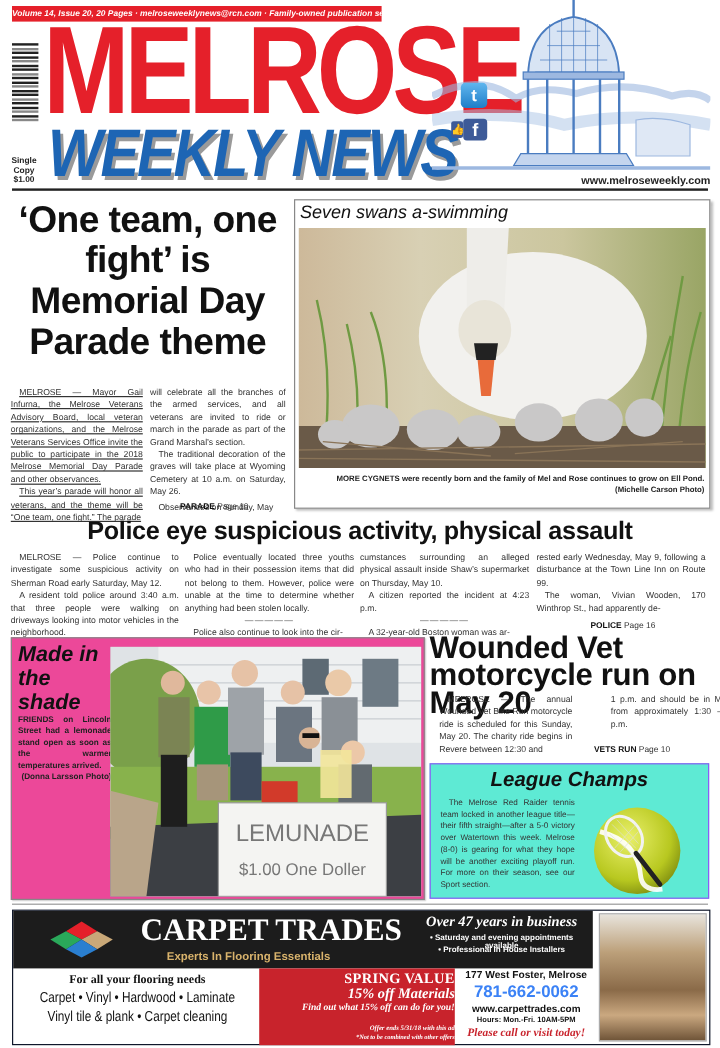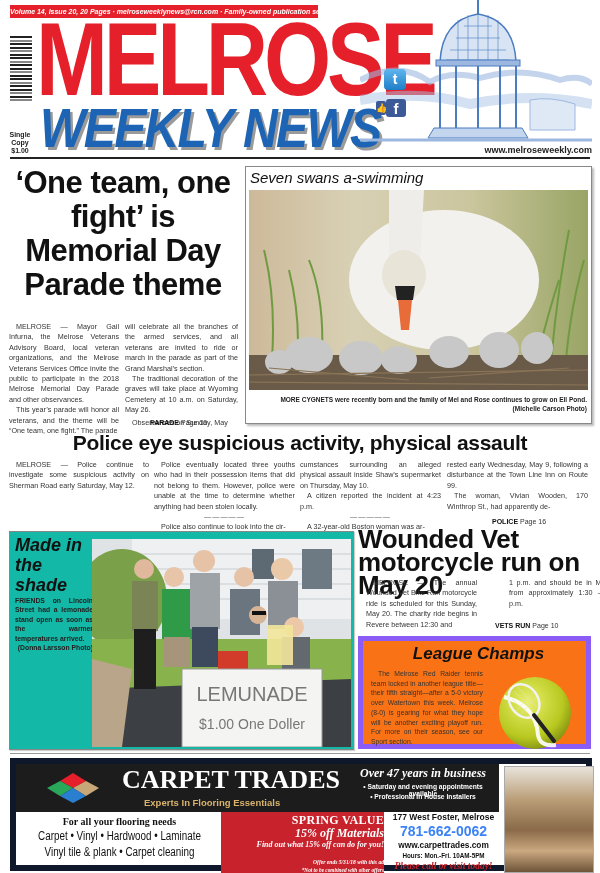--- a/index.html
+++ b/index.html
@@ -27,21 +27,21 @@
   #gazebo { left: 360px; top: 0px; width: 232px; height: 150px; }
   #site-url { left: 412px; top: 145px; width: 180px; font-size: 9px; font-weight: bold; color: #222; text-align: right; }
   #masthead-rule { left: 10px; top: 157px; width: 580px; height: 2px; background: #222; }
 
   
   #lead-headline { left: 4px; top: 166px; width: 238px; font-family: "Liberation Sans", sans-serif; font-weight: bold; font-size: 31px;
     line-height: 34px; text-align: center; color: #111; letter-spacing: -0.5px; }
   .body-text { font-size: 7.2px; line-height: 10.4px; color: #333; text-align: justify; }
   .body-text p { text-indent: 7px; }
   .body-text p.no-indent { text-indent: 8px; }
-  #lead-col1 { left: 9px; top: 322px; width: 110px; }
+  #lead-col1 { left: 9px; top: 322px; width: 110px; text-decoration: underline; }
   #lead-col2 { left: 125px; top: 322px; width: 113px; }
   .jump { font-size: 7px; color: #333; }
   .jump b { font-weight: bold; color: #111; }
   #lead-jump { left: 150px; top: 419px; width: 90px; }
 
   
   #swan-box { left: 245px; top: 166px; width: 347px; height: 258px; border: 1px solid #888; box-shadow: 2px 2px 2px #bbb; background: #fff; }
   #swan-title { left: 4px; top: 2px; font-size: 15px; font-weight: normal; font-style: italic; color: #111; }
   #swan-photo { left: 3px; top: 23px; width: 339px; height: 200px; overflow: hidden;
     background: linear-gradient(90deg, #c9b79a 0%, #d7cdb1 30%, #cfc7a3 60%, #b7b886 85%, #9ea86d 100%); }
@@ -50,42 +50,42 @@
   
   #police-headline { left: 0; top: 431px; width: 600px; text-align: center; font-size: 21px; font-weight: bold; color: #111; letter-spacing: -0.3px; }
   #police-col1 { left: 9px; top: 460px; width: 140px; }
   #police-col2 { left: 154px; top: 460px; width: 141px; }
   #police-col3 { left: 300px; top: 460px; width: 141px; }
   #police-col4 { left: 447px; top: 460px; width: 141px; }
   .sep { text-align: center; letter-spacing: 1px; color: #555; text-indent: 0 !important; }
   #police-jump { left: 492px; top: 518px; width: 100px; }
 
   
-  #lemon-box { left: 9px; top: 531px; width: 345px; height: 219px; border: 1px solid #888; background: #14b8a6; box-shadow: 1px 1px 1px #ccc; }
+  #lemon-box { left: 9px; top: 531px; width: 345px; height: 219px; border: 1px solid #888; background: #ec4899; box-shadow: 1px 1px 1px #ccc; }
   #lemon-title { left: 5px; top: 3px; width: 80px; font-size: 18px; font-weight: bold; font-style: italic; line-height: 20px; color: #111; }
   #lemon-caption { left: 5px; top: 64px; width: 78px; font-size: 6.8px; font-weight: bold; line-height: 9.4px; color: #222; text-align: justify; }
   #lemon-credit { text-align: right; display: block; }
   #lemon-photo { left: 82px; top: 7px; width: 259px; height: 208px; overflow: hidden; background: #ccc; }
 
   
   #vet-headline { left: 358px; top: 528px; width: 240px; text-align: left; font-size: 26px; font-weight: bold; line-height: 23px; color: #111; letter-spacing: -0.3px; }
   #vet-col1 { left: 366px; top: 578px; width: 111px; }
   #vet-col2 { left: 509px; top: 578px; width: 112px; }
   #vet-jump { left: 495px; top: 622px; width: 100px; }
 
   
-  #league-box { left: 358px; top: 636px; width: 233px; height: 113px; background: #f97316; border: 5px solid #8b5cf6; }
+  #league-box { left: 358px; top: 636px; width: 233px; height: 113px; background: #5eead4; border: 1px solid #8b5cf6; }
   #league-title { left: 0; top: 3px; width: 231px; text-align: center; font-size: 17px; font-weight: bold; font-style: italic; color: #111; }
   #league-text { left: 8px; top: 28px; width: 112px; font-size: 6.8px; line-height: 9.7px; color: #333; text-align: justify; }
   #league-text p { text-indent: 7px; }
   #tennis-ball { left: 133px; top: 34px; width: 78px; height: 76px; }
 
   
   #ad-rule { left: 10px; top: 753px; width: 580px; height: 1px; background: #999; }
-  #ad { left: 10px; top: 758px; width: 582px; height: 113px; border: 6px solid #0f172a; background: #fff; }
+  #ad { left: 10px; top: 758px; width: 582px; height: 113px; border: 1px solid #0f172a; background: #fff; }
   #ad-top { left: 0; top: 0; width: 483px; height: 48px; background: #1c1c1c; }
   #ad-logo { left: 30px; top: 8px; width: 54px; height: 32px; }
   #ad-brand { left: 106px; top: 1px; font-family: "Liberation Serif", serif; font-weight: bold; color: #fff; font-size: 26px; letter-spacing: 0px; white-space: nowrap; }
   #ad-tagline { left: 128px; top: 33px; font-weight: bold; color: #d9b36c; font-size: 9.5px; white-space: nowrap; }
   #ad-years { left: 333px; top: 2px; width: 148px; text-align: center; font-family: "Liberation Serif", serif; font-style: italic; font-weight: bold; color: #fff; font-size: 12px; }
   #ad-bullet1 { left: 333px; top: 19px; width: 148px; text-align: center; color: #fff; font-size: 6.7px; font-weight: bold; }
   #ad-bullet2 { left: 333px; top: 29px; width: 148px; text-align: center; color: #fff; font-size: 6.7px; font-weight: bold; }
   #ad-photo { left: 488px; top: 2px; width: 90px; height: 107px; background: linear-gradient(180deg, #e8e4dc 0%, #bca07a 30%, #8a6a48 60%, #caa880 80%, #6f5438 100%); border: 1px solid #aaa; }
   #ad-needs { left: 5px; top: 52px; width: 197px; text-align: center; font-family: "Liberation Serif", serif; font-weight: bold; font-size: 10px; color: #111; }
   #ad-list1 { left: 2px; top: 65px; width: 203px; text-align: center; font-size: 12px; color: #111; transform: scaleX(0.82); transform-origin: center; white-space: nowrap; }
@@ -220,20 +220,21 @@
   </svg>
   <div id="swan-caption" class="abs">
     <span>MORE CYGNETS were recently born and the family of Mel and Rose continues to grow on Ell Pond.</span><br>
     <span>(Michelle Carson Photo)</span>
   </div>
 </div>
 
 <h2 id="police-headline" class="abs">Police eye suspicious activity, physical assault</h2>
 <div id="police-col1" class="abs body-text">
   <p>MELROSE — Police continue to investigate some suspicious activity on Sherman Road early Saturday, May 12.</p>
+  <p>A resident told police around 3:40 a.m. that three people were walking on driveways looking into motor vehicles in the neighborhood.</p>
 </div>
 <div id="police-col2" class="abs body-text">
   <p>Police eventually located three youths who had in their possession items that did not belong to them. However, police were unable at the time to determine whether anything had been stolen locally.</p>
   <p class="sep">—————</p>
   <p>Police also continue to look into the cir-</p>
 </div>
 <div id="police-col3" class="abs body-text">
   <p style="text-indent:0">cumstances surrounding an alleged physical assault inside Shaw’s supermarket on Thursday, May 10.</p>
   <p>A citizen reported the incident at 4:23 p.m.</p>
   <p class="sep">—————</p>

